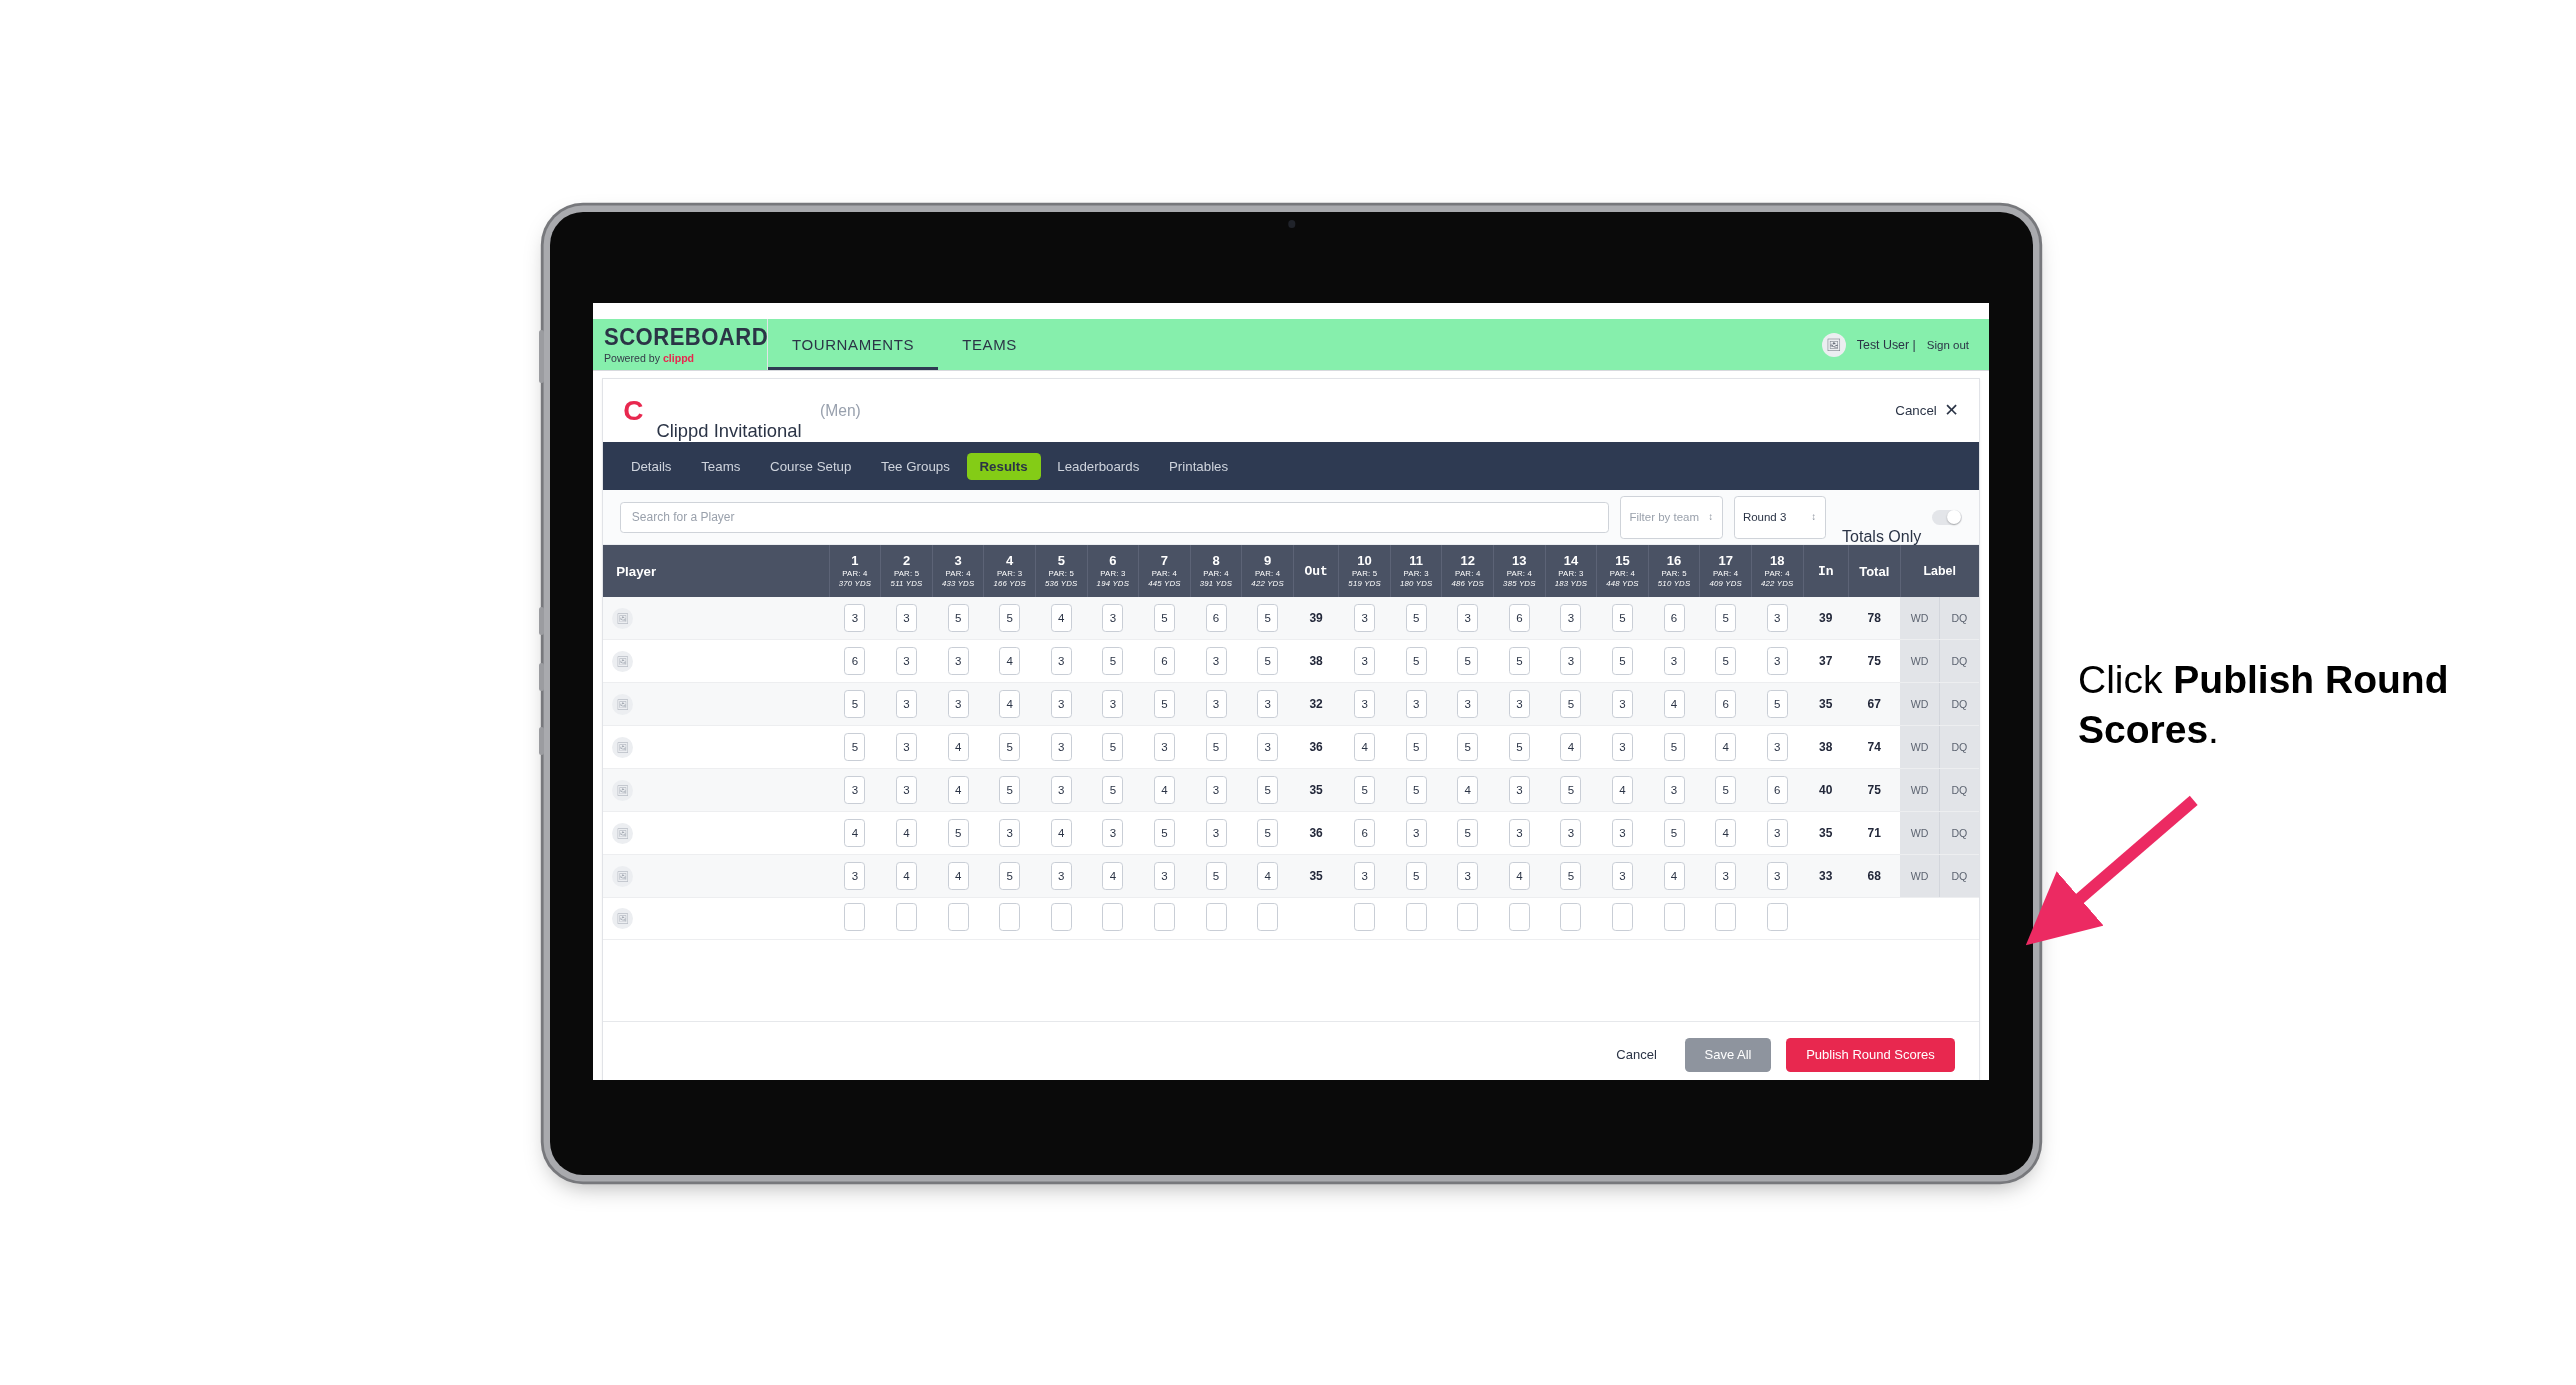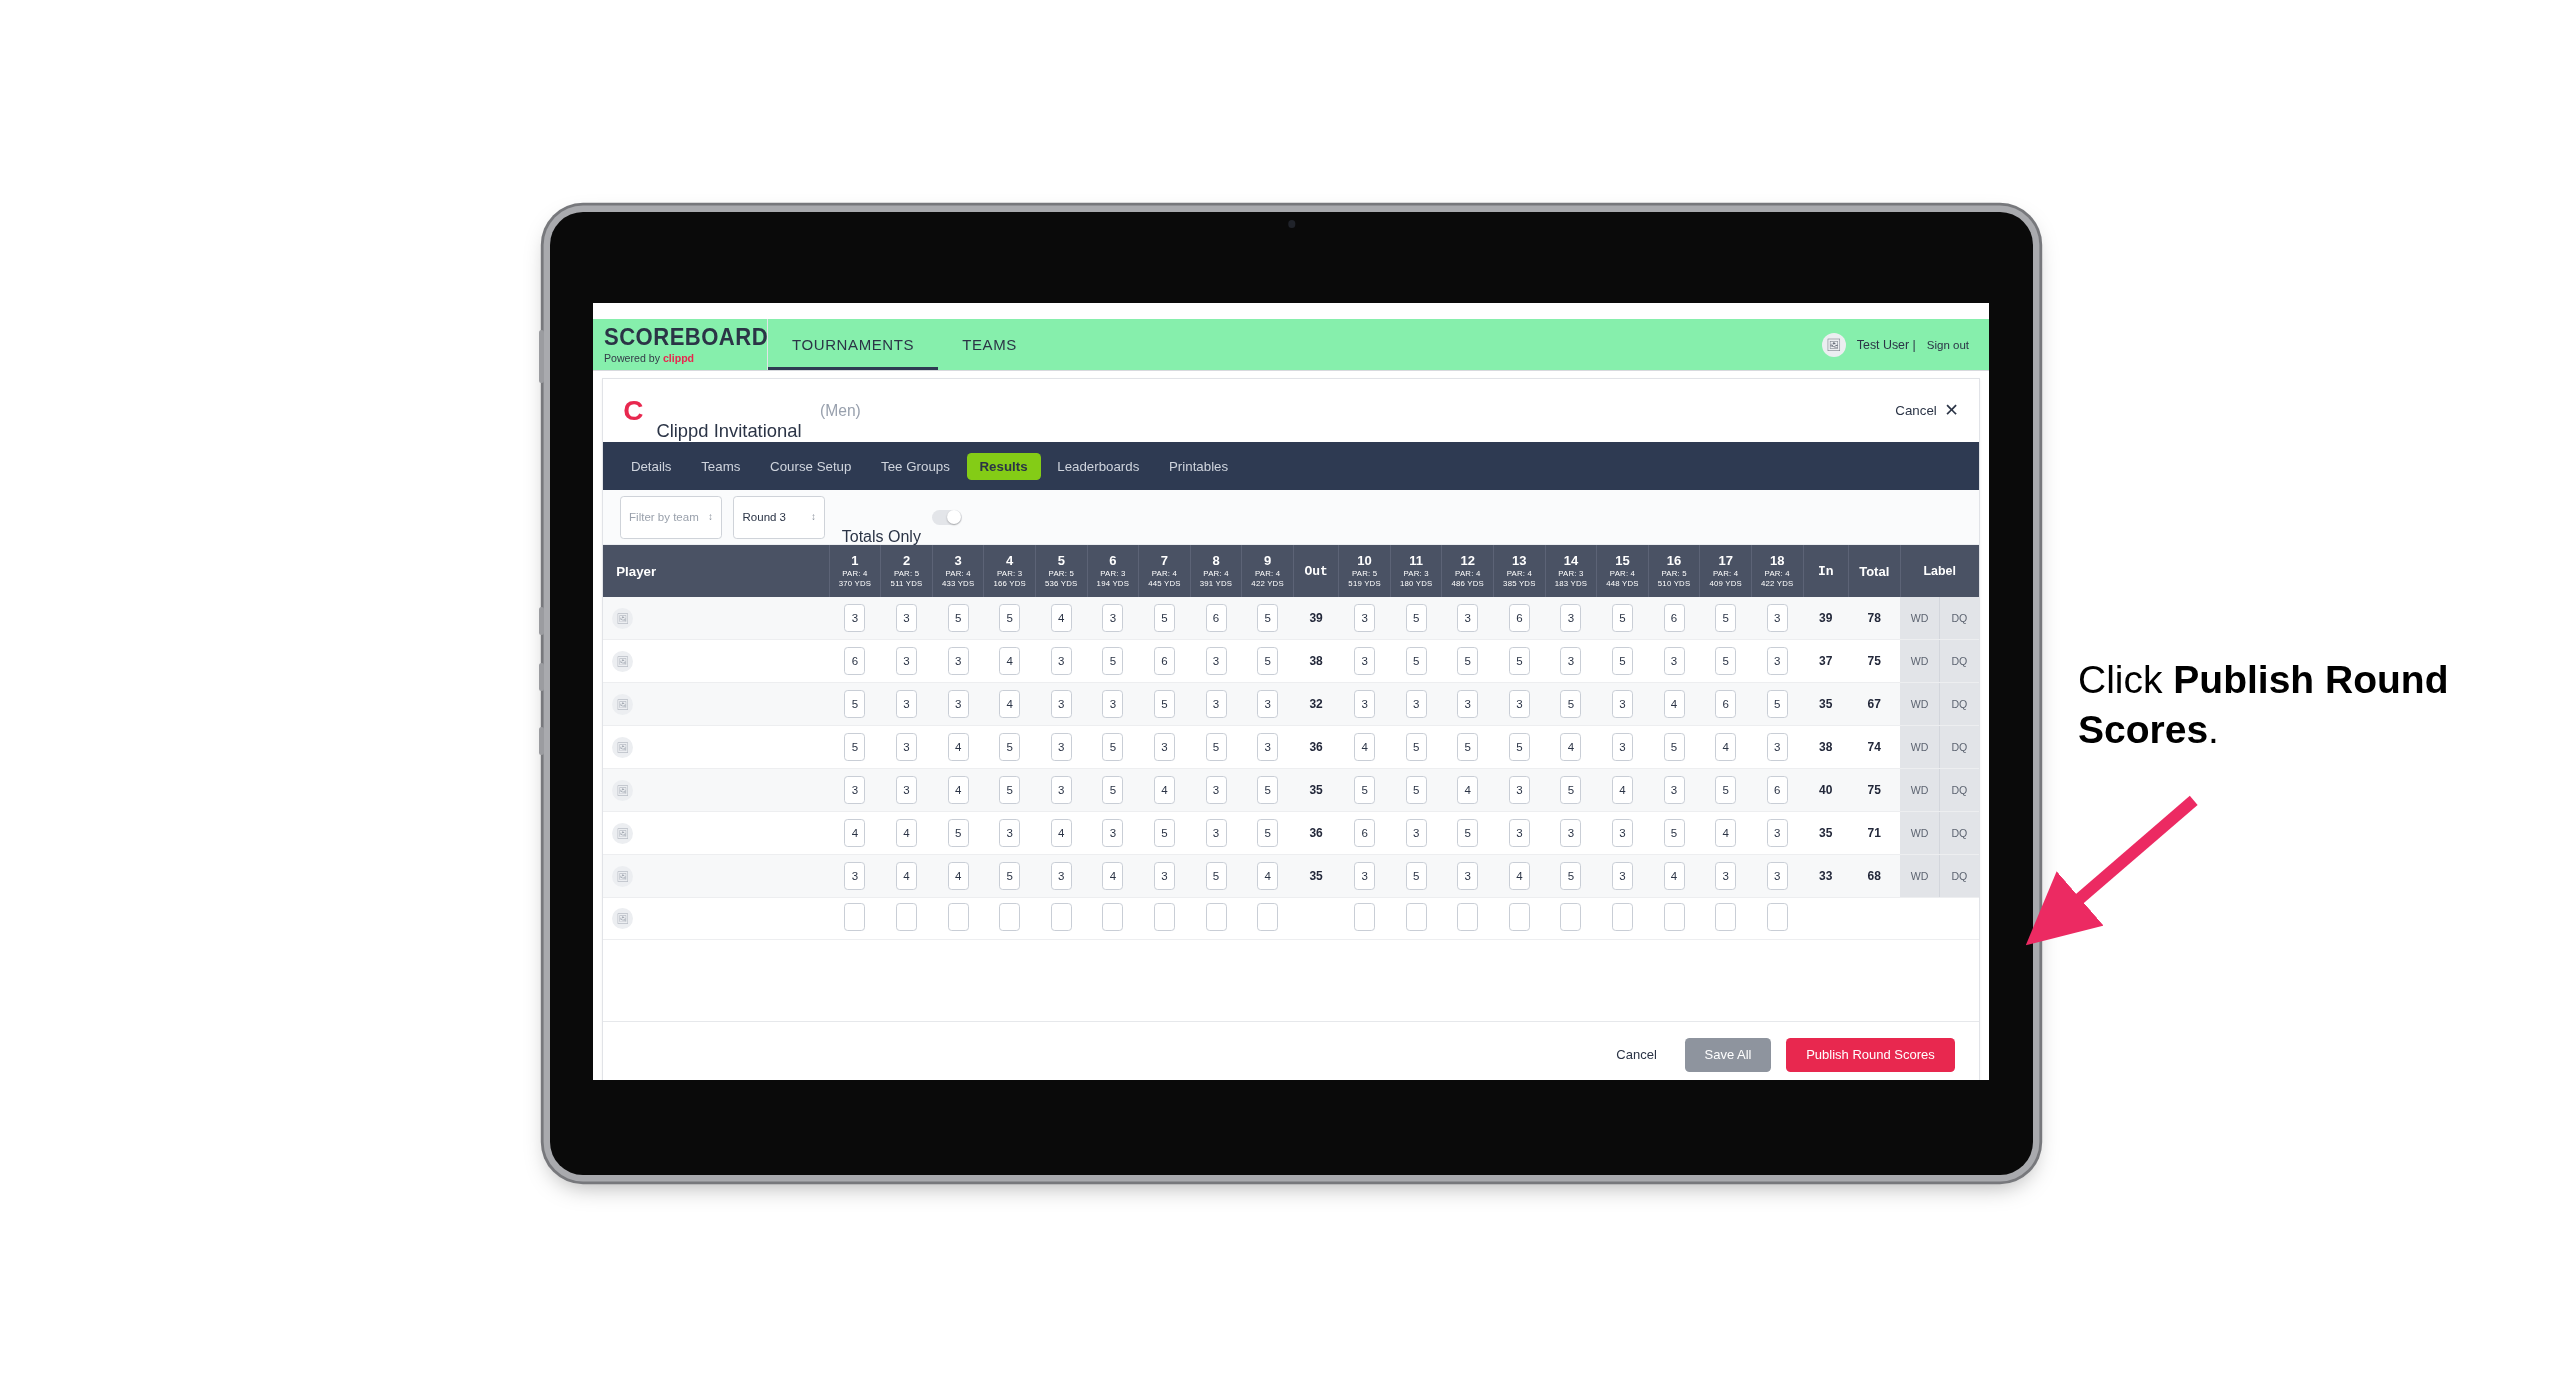--- a/index.html
+++ b/index.html
@@ -161,21 +161,21 @@
     vertical-align: middle; padding: 0;
     height: 52px;
   }
   th.th-player { text-align: left; padding-left: 13px; font-size: 13.3px; font-weight: 700; width: 184px; }
   th.th-hole { width: 42px; }
   th.th-out, th.th-in { width: 37px; font-size: 13px; font-weight: 700; font-family: Liberation Mono, monospace; }
   th.th-total { width: 42px; font-size: 13px; font-weight: 700; }
   th.th-label { width: 64px; font-size: 12.4px; font-weight: 700; border-right: none; }
   .hole-num { font-size: 13px; font-weight: 700; line-height: 1.15; }
   .hole-par { font-size: 7.8px; font-weight: 400; line-height: 1.25; letter-spacing: 0.2px; }
-  .hole-yds { font-size: 7.8px; font-weight: 400; line-height: 1.25; letter-spacing: 0.2px; }
+  .hole-yds { font-size: 7.8px; font-weight: 400; line-height: 1.25; letter-spacing: 0.2px; font-style: italic; }
 
   tbody tr { height: 42px; }
   tbody tr:nth-child(odd) { background: #f7f8f9; }
   tbody tr:nth-child(even) { background: #ffffff; }
   tbody tr { border-bottom: 0.9px solid #edeef0; }
 
   td { text-align: center; vertical-align: middle; padding: 0; }
   td.player-cell { text-align: left; padding-left: 9.2px; }
   .player-flex { display: flex; align-items: center; gap: 8.3px; }
   .p-avatar {
@@ -281,20 +281,21 @@
         <div class="tab">Details</div>
         <div class="tab">Teams</div>
         <div class="tab">Course Setup</div>
         <div class="tab">Tee Groups</div>
         <div class="tab active">Results</div>
         <div class="tab">Leaderboards</div>
         <div class="tab">Printables</div>
       </div>
 
     <div id="filterrow">
+      <input id="search-input" type="text" placeholder="Search for a Player" style="">
       <div class="select-box" id="team-filter">
         <span>Filter by team</span>
         <span class="updown">↕</span>
       </div>
       <div class="select-box" id="round-select">
         <span>Round 3</span>
         <span class="updown">↕</span>
       </div>
       <div id="totals-label">Totals Only</div>
       <div id="totals-toggle">

